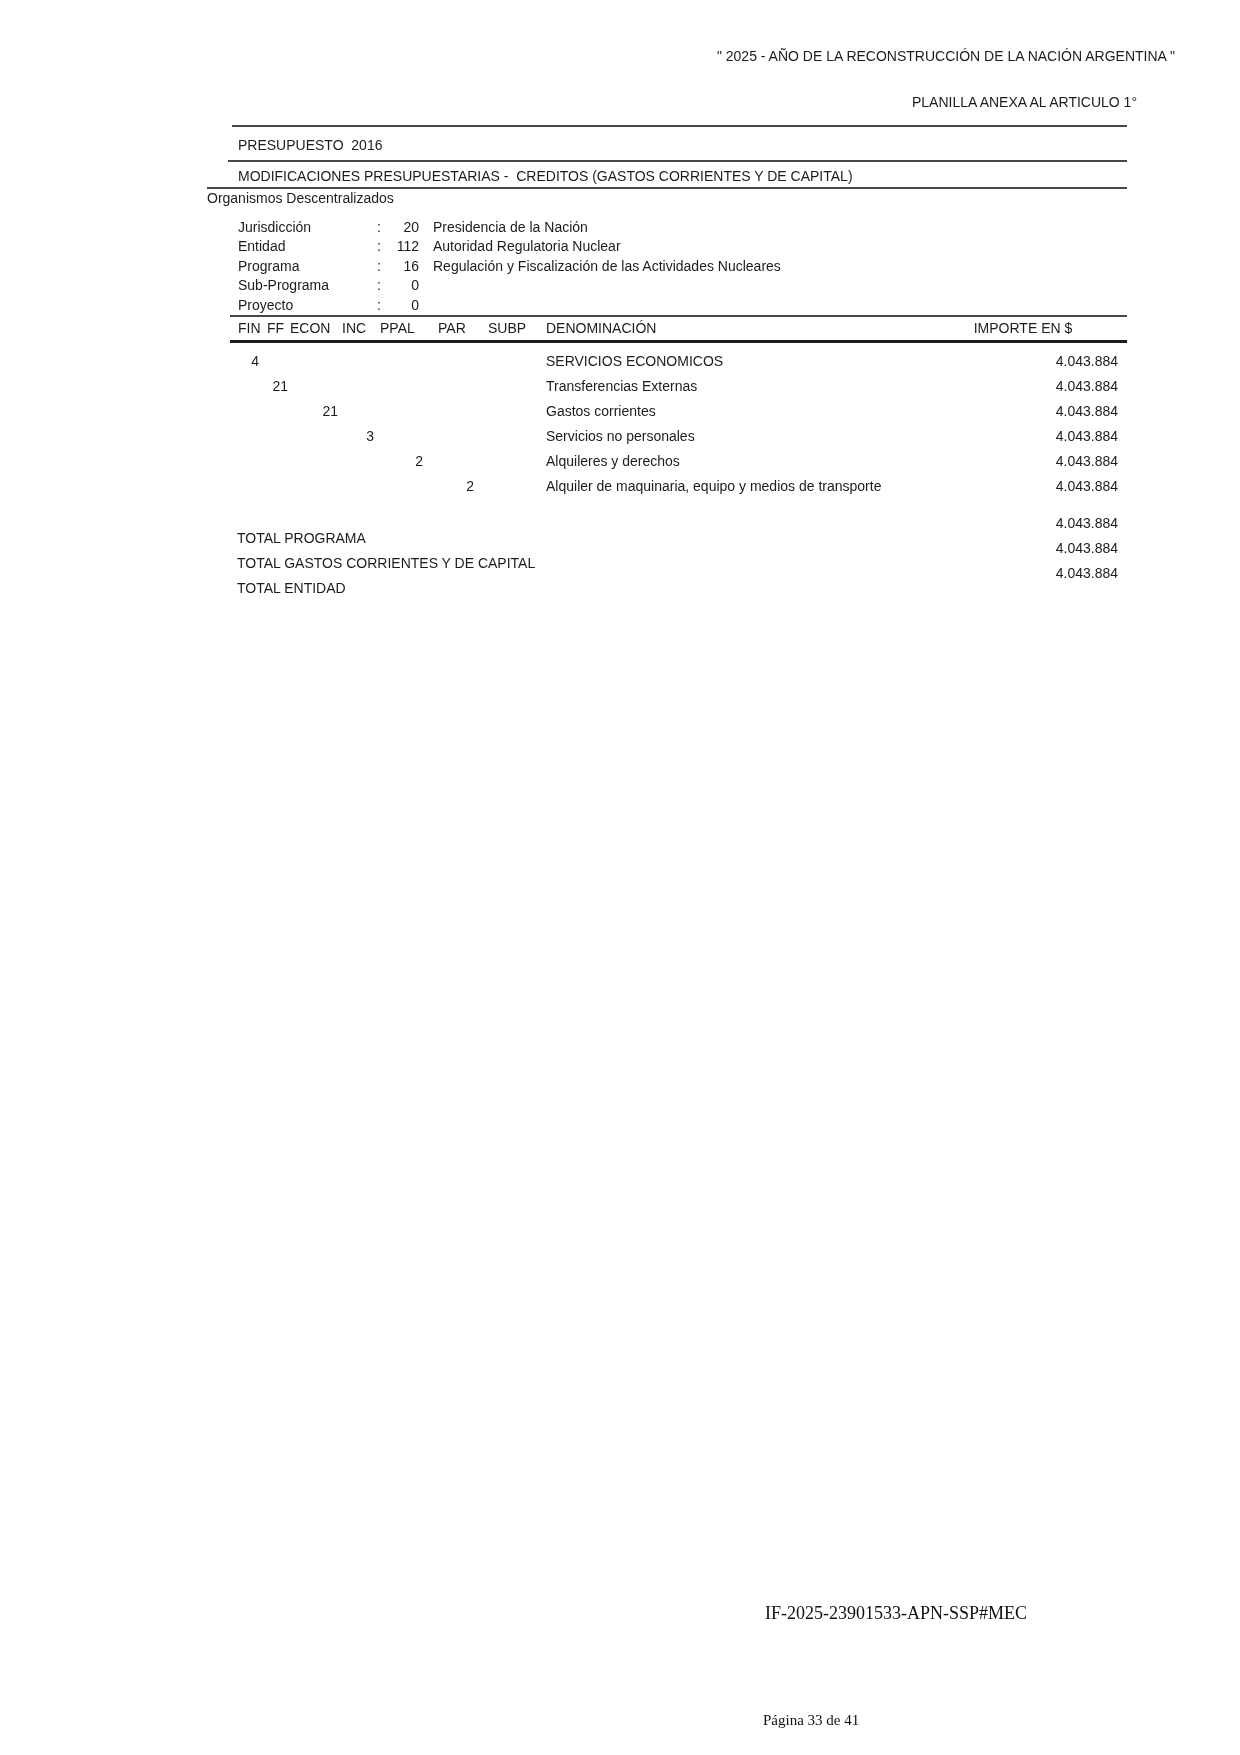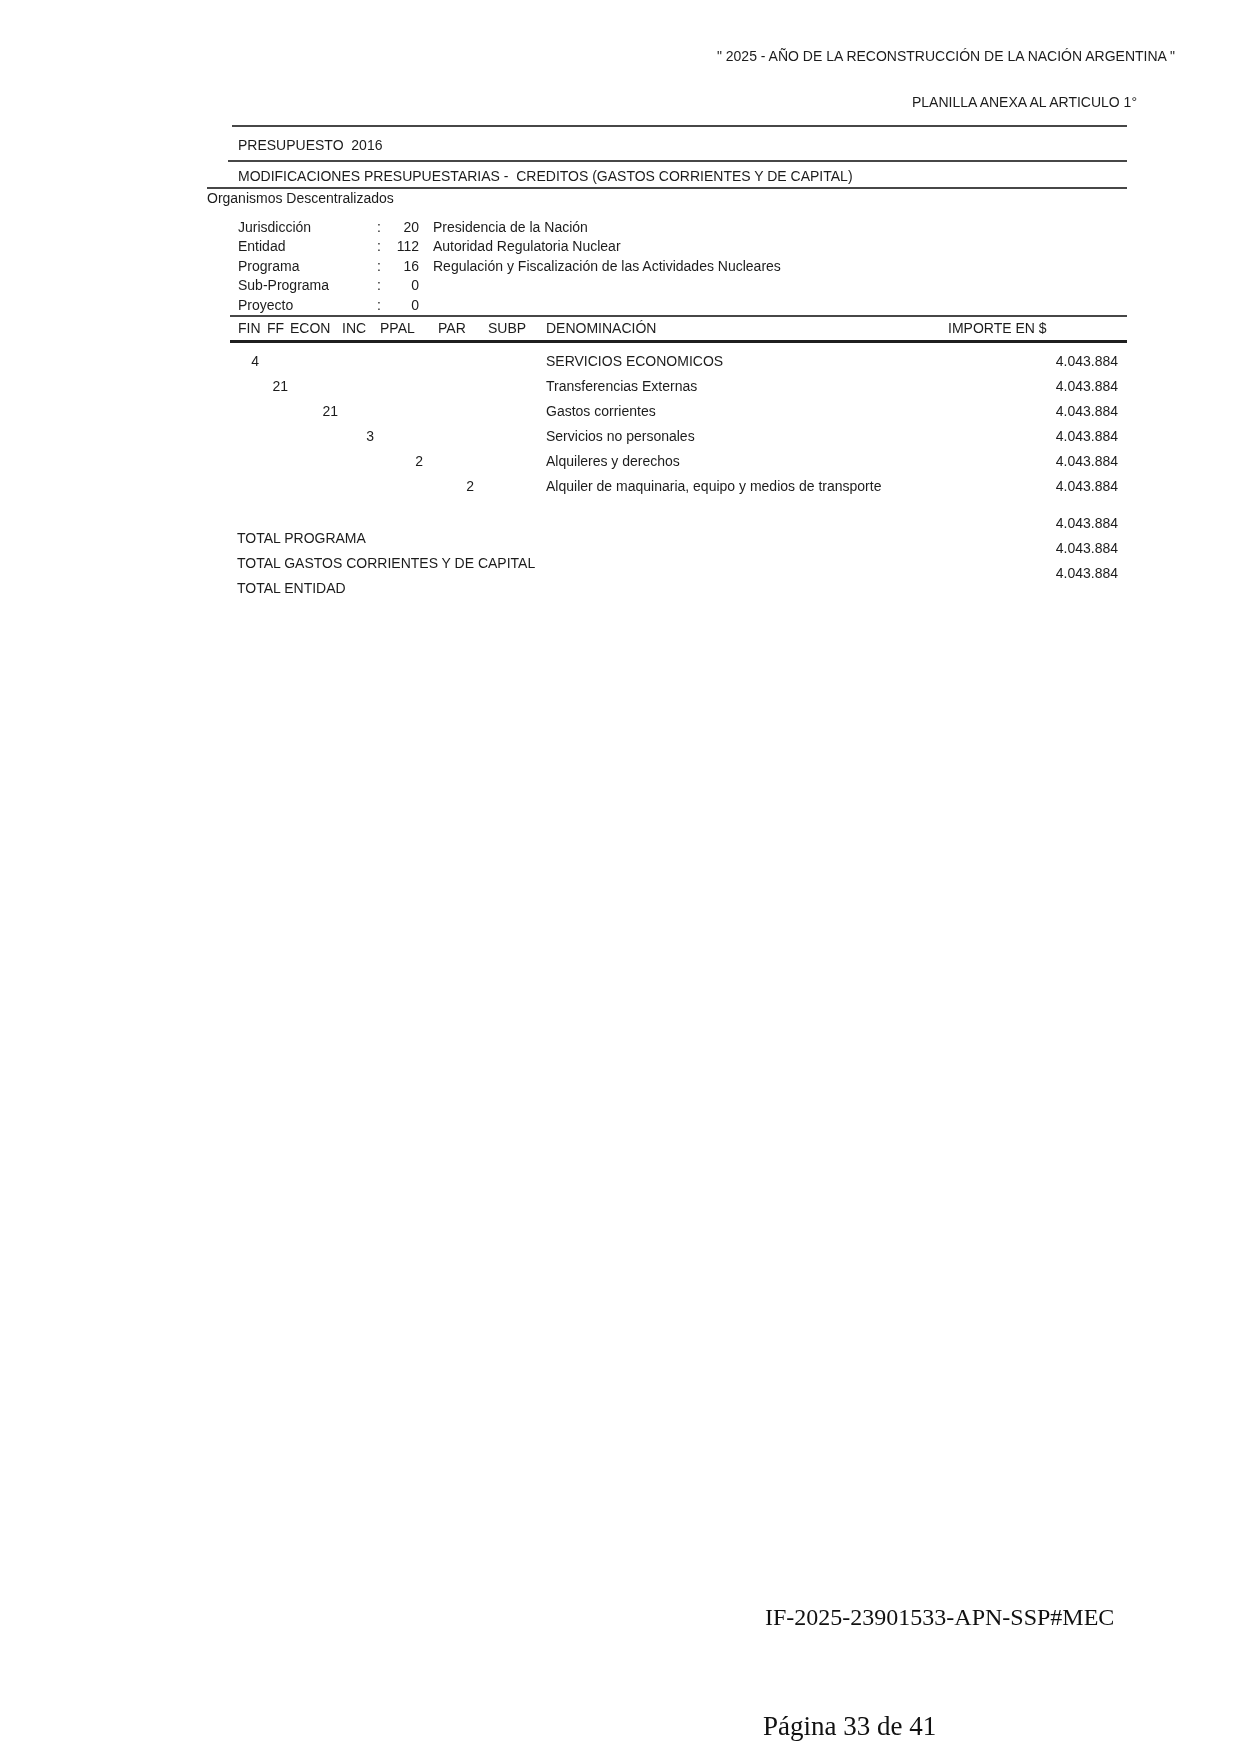--- a/index.html
+++ b/index.html
@@ -39,42 +39,42 @@
 
   .th { position: absolute; top: 321px; white-space: pre; }
   .th-fin   { left: 238px; }
   .th-ff    { left: 267px; }
   .th-econ  { left: 290px; }
   .th-inc   { left: 342px; }
   .th-ppal  { left: 380px; }
   .th-par   { left: 438px; }
   .th-subp  { left: 488px; }
   .th-denom { left: 546px; }
-  .th-importe { left: 948px; width: 150px; text-align: left; }
+  .th-importe { left: 948px; width: 150px; text-align: center; }
 
   .trow { position: absolute; left: 0; width: 1240px; height: 20px; }
   .trow span { position: absolute; top: 0; white-space: pre; }
   .r0 { top: 353px; } .r1 { top: 378px; } .r2 { top: 403px; }
   .r3 { top: 428px; } .r4 { top: 453px; } .r5 { top: 478px; }
   .c-fin   { left: 199px; width: 60px; text-align: right; }
   .c-ff    { left: 228px; width: 60px; text-align: right; }
   .c-econ  { left: 278px; width: 60px; text-align: right; }
   .c-inc   { left: 314px; width: 60px; text-align: right; }
   .c-ppal  { left: 363px; width: 60px; text-align: right; }
   .c-par   { left: 414px; width: 60px; text-align: right; }
   .c-denom { left: 546px; }
   .c-importe { left: 968px; width: 150px; text-align: right; }
 
   .total-row { position: absolute; left: 0; width: 1240px; height: 20px; }
   .total-row span { position: absolute; top: 0; white-space: pre; }
   .t0 { top: 515px; } .t1 { top: 540px; padding-left: 26px; } .t2 { top: 565px; }
   .total-label { left: 237px; margin-top: 15px; }
 
-  .footer-ref  { left: 765px; top: 1604px; font-family: "Liberation Serif", serif; font-size: 24px; color: #111; }
-  .footer-page { left: 763px; top: 1712px; font-family: "Liberation Serif", serif; font-size: 27px; color: #111; }
+  .footer-ref  { left: 765px; top: 1604px; font-family: "Liberation Serif", serif; font-size: 18px; color: #111; }
+  .footer-page { left: 763px; top: 1712px; font-family: "Liberation Serif", serif; font-size: 15px; color: #111; }
 </style>
 </head>
 <body>
 
 <div class="page">
 
   <div class="abs slogan">" 2025 - AÑO DE LA RECONSTRUCCIÓN DE LA NACIÓN ARGENTINA "</div>
   <div class="abs annex">PLANILLA ANEXA AL ARTICULO 1°</div>
 
   <div class="rule rule-a"></div>

